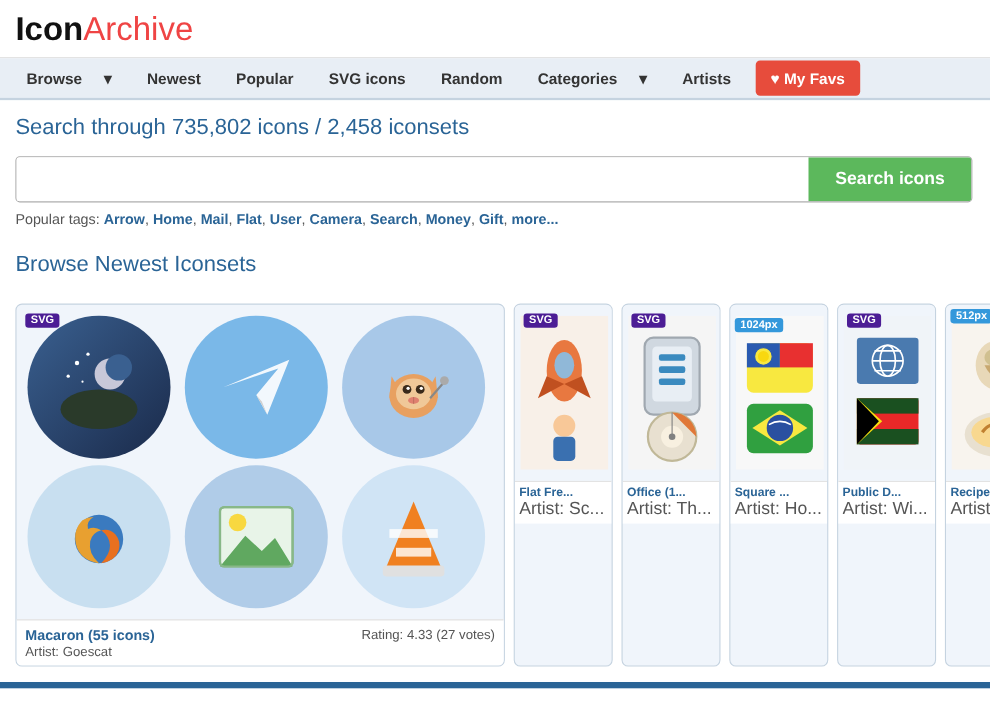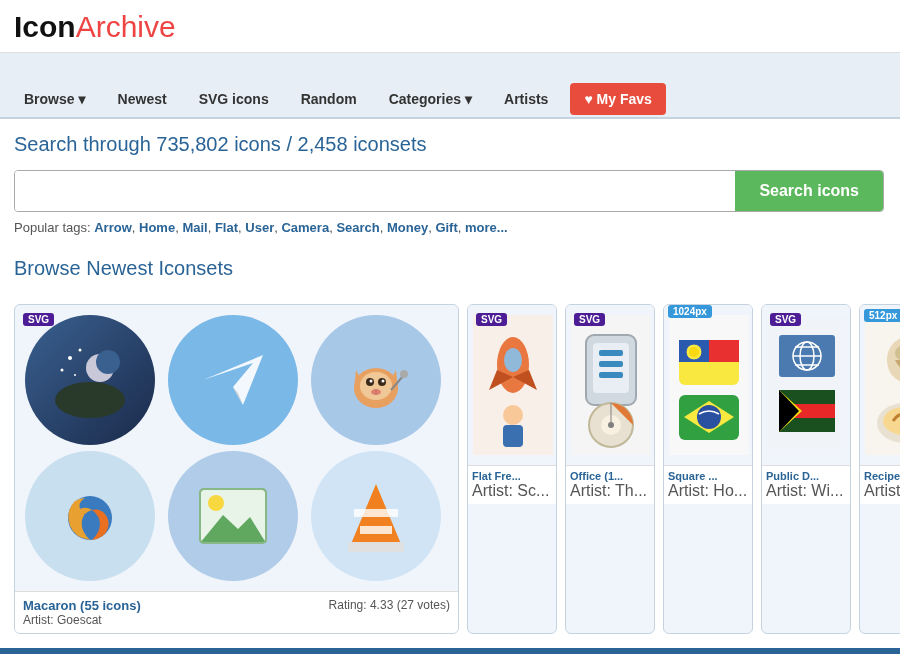--- a/index.html
+++ b/index.html
@@ -4,21 +4,21 @@
   <style>
     * { box-sizing: border-box; margin: 0; padding: 0; }
     body { font-family: Arial, Helvetica, sans-serif; background: #fff; width: 900px; overflow-x: hidden; }
 
     
     #header { padding: 10px 14px 8px; border-bottom: 1px solid #ddd; }
     #logo { font-size: 28px; font-weight: bold; color: #555; }
 
     
     #nav { background: #e8eef5; border-bottom: 2px solid #c5d3e0; display: flex; align-items: center; padding: 0 8px; }
-    .nav-item { padding: 10px 16px; font-size: 14px; font-weight: bold; color: #333; cursor: pointer; text-decoration: none; display: flex; align-items: center; gap: 4px; margin-top: 28px; }
+    .nav-item { padding: 10px 16px; font-size: 14px; font-weight: bold; color: #333; cursor: pointer; text-decoration: none; display: flex; align-items: center; gap: 20px; }
     .nav-favs { background: #e74c3c; color: #fff; border-radius: 4px; margin-left: 6px; padding: 8px 14px; }
 
     
     #search-area { padding: 14px 14px 0; }
     #search-tagline { font-size: 20px; color: #2a6496; margin-bottom: 14px; }
     #search-bar { display: flex; border: 1px solid #aaa; border-radius: 4px; overflow: hidden; width: 100%; max-width: 870px; height: 42px; }
     #search-input { flex: 1; padding: 0 12px; font-size: 15px; border: none; outline: none; }
     #search-btn { background: #5cb85c; color: #fff; border: none; padding: 0 24px; font-size: 16px; font-weight: bold; cursor: pointer; white-space: nowrap; }
     #popular-tags { margin-top: 8px; font-size: 13px; color: #555; padding-bottom: 10px; }
     #popular-tags a { color: #2a6496; font-weight: bold; text-decoration: none; }
@@ -69,20 +69,23 @@
   </div>
 </div>
 
 <nav id="nav">
   <a class="nav-item">
     <span>Browse</span>
     <span>▾</span>
   </a>
   <a class="nav-item">
     <span>Newest</span>
+  </a>
+  <a class="nav-item">
+    <span>Popular</span>
   </a>
   <a class="nav-item">
     <span>SVG icons</span>
   </a>
   <a class="nav-item">
     <span>Random</span>
   </a>
   <a class="nav-item">
     <span>Categories</span>
     <span>▾</span>
@@ -242,21 +245,21 @@
         </div>
       </div>
       <div class="small-card-footer">
         <div class="title">Office (1...</div>
         <div class="artist">Artist: Th...</div>
       </div>
     </div>
 
     <div class="iconset-card small">
       <div class="card-inner" style="position:relative;">
-        <span class="px-badge badge-1024" style="position:absolute;top:0;left:4px;">1024px</span>
+        <span class="px-badge badge-1024" style="position:absolute;top:12px;left:4px;">1024px</span>
         <div class="small-card-img">
           <svg width="80" height="140" viewBox="0 0 80 140">
             <rect width="80" height="140" fill="#f8f8f8"></rect>
 
             <rect x="10" y="25" width="60" height="45" rx="6" fill="#f8e840"></rect>
             <rect x="10" y="25" width="30" height="22" rx="0" fill="#2a5ab0"></rect>
             <rect x="40" y="25" width="30" height="22" rx="0" fill="#e83030"></rect>
             <circle cx="25" cy="37" r="8" fill="#f8e840" stroke="#2a5ab0" stroke-width="1"></circle>
             <circle cx="25" cy="37" r="5" fill="#f8d810"></circle>
 

